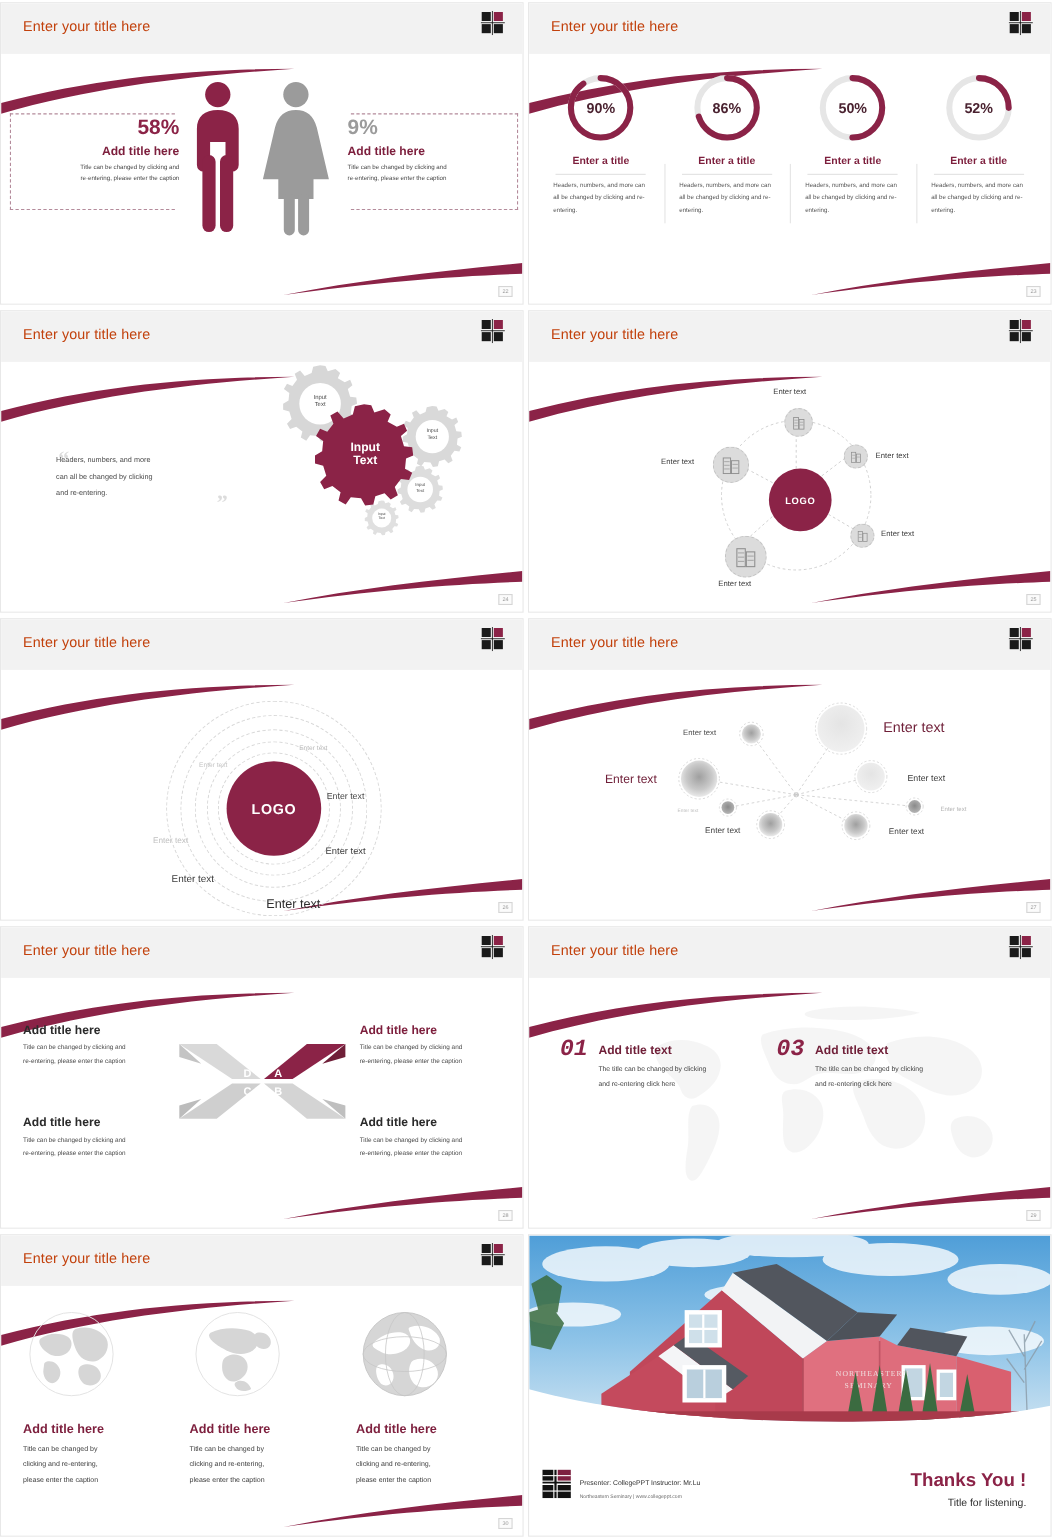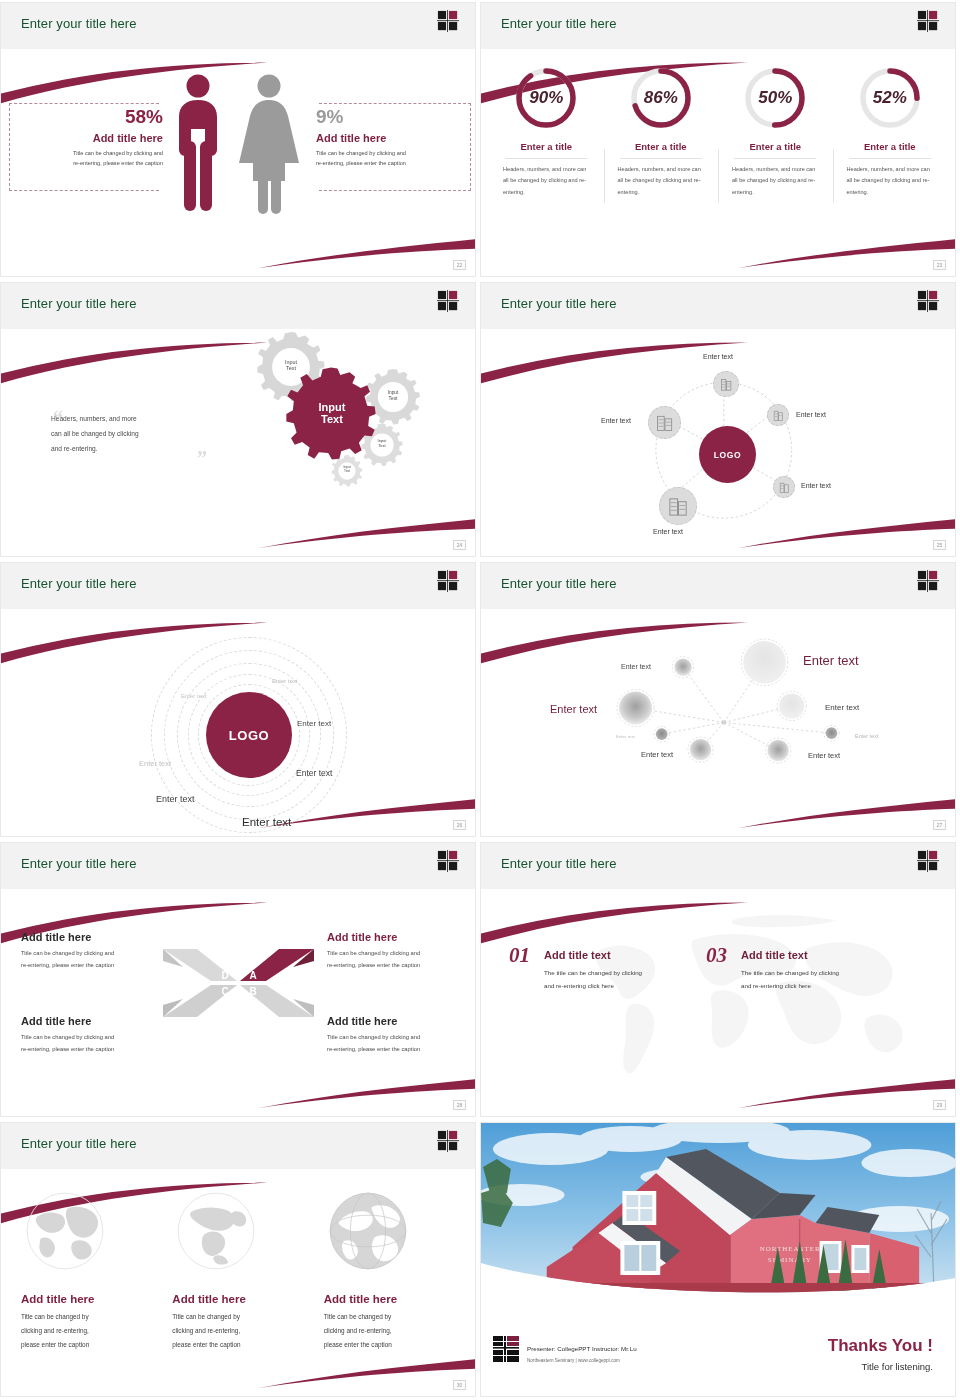--- a/index.html
+++ b/index.html
@@ -23,21 +23,21 @@
     overflow: hidden;
     border: 1px solid #e8e8e8;
   }
   
   .hdr {
     position: absolute; top: 0; left: 0; right: 0; height: 46px;
     background: #f2f2f2;
   }
   .title {
     position: absolute; top: 13px; left: 20px;
-    font-size: 13px; color: #14532d; letter-spacing: 0.1px;
+    font-size: 13px; color: #c2410c; letter-spacing: 0.1px;
     white-space: nowrap;
   }
   .logo {
     position: absolute; top: 7px; right: 16px;
     width: 22px; height: 22px;
   }
   .pagebadge {
     position: absolute; right: 9px; bottom: 6px;
     width: 13px; height: 10px;
     border: 1px solid #d5d5d5; background: #fbfbfb;
@@ -62,21 +62,21 @@
 
   
   .s2 .row { position: absolute; top: 16px; left: 8px; right: 8px; display: flex; }
   .s2 .card { flex: 1; text-align: center; position: relative; }
   .s2 .card + .card::before {
     content: ""; position: absolute; left: 0; top: 84px; height: 54px; width: 1px; background: #e4e4e4;
   }
   .s2 .donutwrap { position: relative; width: 66px; height: 66px; margin: 0 auto; }
   .s2 .dval {
     position: absolute; inset: 0; display: flex; align-items: center; justify-content: center;
-    font-size: 17px; font-weight: bold; color: #4a2230; font-style: italic;
+    font-size: 13px; font-weight: bold; color: #4a2230;
   }
   .s2 .dtitle { margin-top: 10px; font-size: 9.5px; font-weight: bold; color: #7d1f3d; }
   .s2 .dline { width: 72%; height: 1px; background: #e2e2e2; margin: 6px auto 0; }
   .s2 .dcap { font-size: 5.6px; color: #565656; line-height: 2.05; margin-top: 5px; padding: 0 14px; text-align: left; }
 
   
   .s3 .quote { position: absolute; left: 50px; top: 82px; width: 160px; }
   .s3 .qm { position: absolute; font-family: "Liberation Serif", serif; color: #dcdcdc; font-weight: bold; }
   .s3 .qtext { font-size: 6.6px; color: #4a4a4a; line-height: 2.3; }
   .s3 .gears { position: absolute; left: 225px; top: -10px; width: 215px; height: 200px; }
@@ -97,21 +97,21 @@
   
   .s7 .blk { position: absolute; width: 150px; }
   .s7 .bt { font-size: 11px; font-weight: bold; color: #2b2b2b; }
   .s7 .btm { color: #7d1f3d; }
   .s7 .bc { font-size: 5.8px; color: #4a4a4a; line-height: 2.0; margin-top: 5px; }
   .s7 .xart { position: absolute; left: 160px; top: 48px; width: 155px; height: 90px; }
 
   
   .s8 .map { position: absolute; inset: 0; opacity: .5; }
   .s8 .item { position: absolute; top: 60px; }
-  .s8 .num { font-family: Liberation Serif, serif; font-style: italic; font-weight: bold;
+  .s8 .num { font-family: Liberation Mono, monospace; font-style: italic; font-weight: bold;
     font-size: 21px; color: #8b2347; position: absolute; left: 0; top: -6px; }
   .s8 .itxt { margin-left: 35px; }
   .s8 .ih { font-size: 11px; font-weight: bold; color: #6f1f38; }
   .s8 .ic { font-size: 6.2px; color: #3d3d3d; line-height: 2.1; margin-top: 5px; }
 
   
   .s9 .row { position: absolute; top: 18px; left: 10px; right: 10px; display: flex; }
   .s9 .card { flex: 1; padding: 0 10px; }
   .s9 .gl { width: 88px; height: 88px; margin: 0 auto; }
   .s9 .gh { font-size: 11.5px; font-weight: bold; color: #7d1f3d; margin-top: 14px; }

